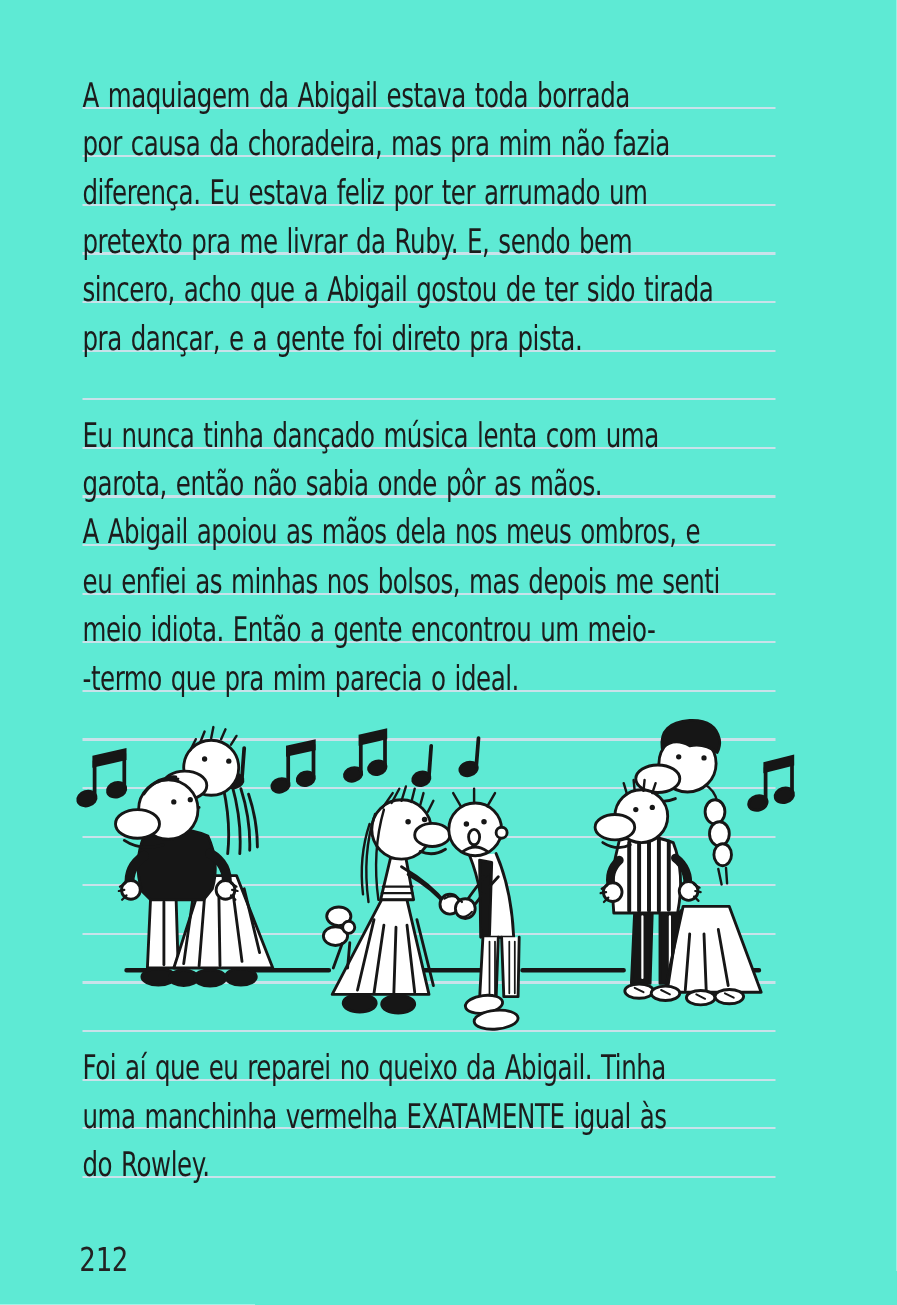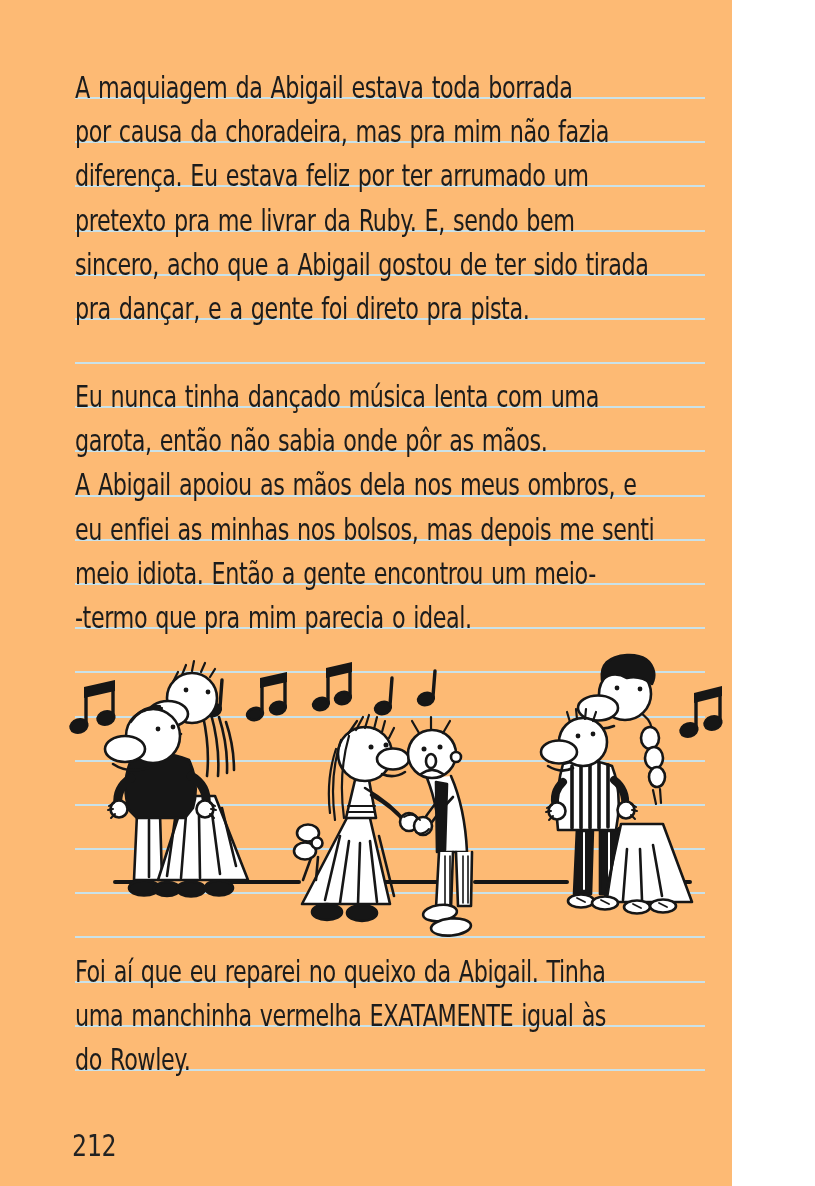--- a/index.html
+++ b/index.html
@@ -1,17 +1,17 @@
 <!DOCTYPE html>
 <html><head>
 <meta charset="utf-8">
 <style>
   html,body{margin:0;padding:0;}
   body{background:#ffffff;font-family:"DejaVu Sans",sans-serif;}
-  .page{position:relative;width:732px;height:1186px;background:#fdba74;overflow:hidden;}
+  .page{position:relative;width:815px;height:1186px;background:#5eead4;overflow:hidden;}
   .rules{position:absolute;left:75px;top:97px;width:630px;height:975px;
          background:repeating-linear-gradient(to bottom,#c9e2ea 0 2px,transparent 2px 44.18px);}
   .hand{position:absolute;left:75px;width:905px;
         font-family:"DejaVu Sans",sans-serif;
         font-size:31px;line-height:44.18px;letter-spacing:-0.6px;word-spacing:2px;
         color:#1c1c1c;white-space:pre-line;
         transform:scaleX(0.72);transform-origin:0 0;}
   .p1{top:65px;}
   .p2{top:374px;}
   .p3{top:949px;}

